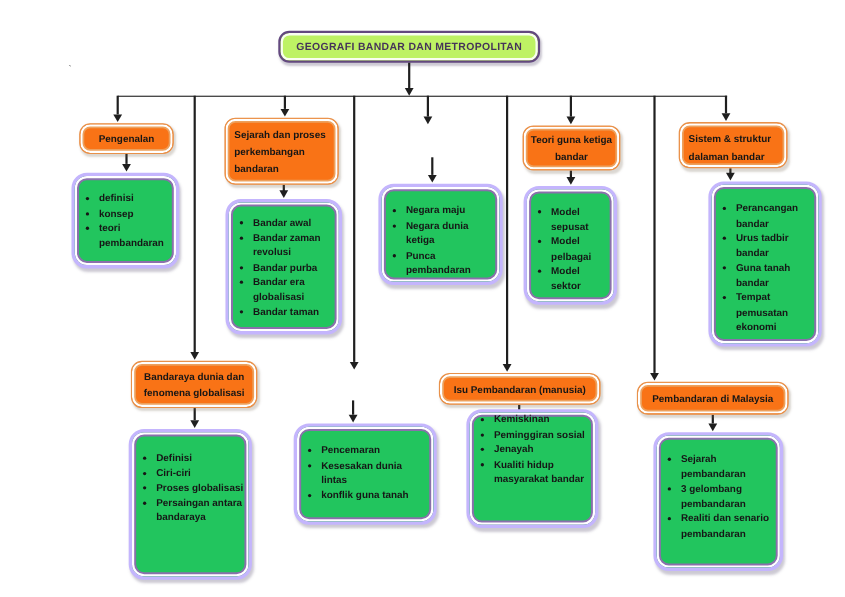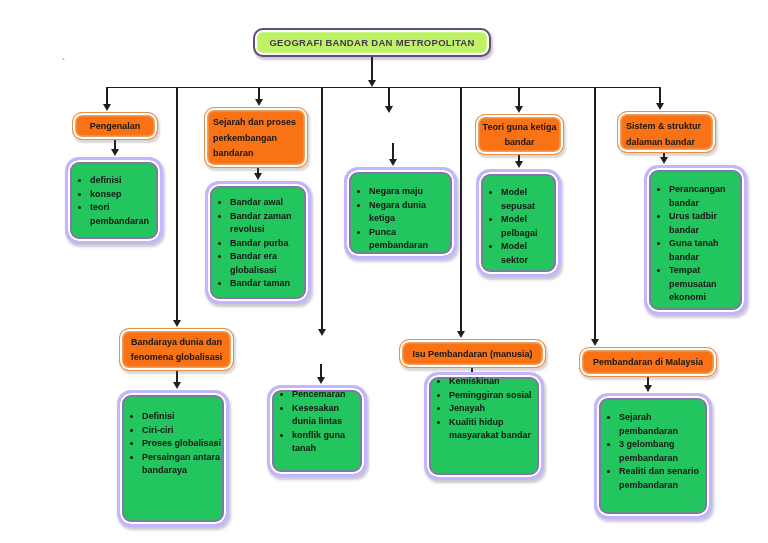--- a/index.html
+++ b/index.html
@@ -145,21 +145,21 @@
   <div class="obox nowrap" style="left:579px;top:347px;width:138px;height:30px;">Pembandaran di Malaysia</div>
 
   <div class="pbox" style="left:117px;top:390px;width:112px;height:137px;padding-top:17px;">
     <ul>
       <li>Definisi</li>
       <li>Ciri-ciri</li>
       <li>Proses globalisasi</li>
       <li>Persaingan antara bandaraya</li>
     </ul>
   </div>
-  <div class="pbox" style="left:267px;top:385px;width:100px;height:92px;">
+  <div class="pbox" style="left:267px;top:385px;width:130px;height:92px;padding-top:15px;">
     <ul>
       <li>Pencemaran</li>
       <li>Kesesakan dunia lintas</li>
       <li>konflik guna tanah</li>
     </ul>
   </div>
   <div class="pbox" style="left:424px;top:372px;width:120px;height:108px;">
     <ul>
       <li>Kemiskinan</li>
       <li>Peminggiran sosial</li>

